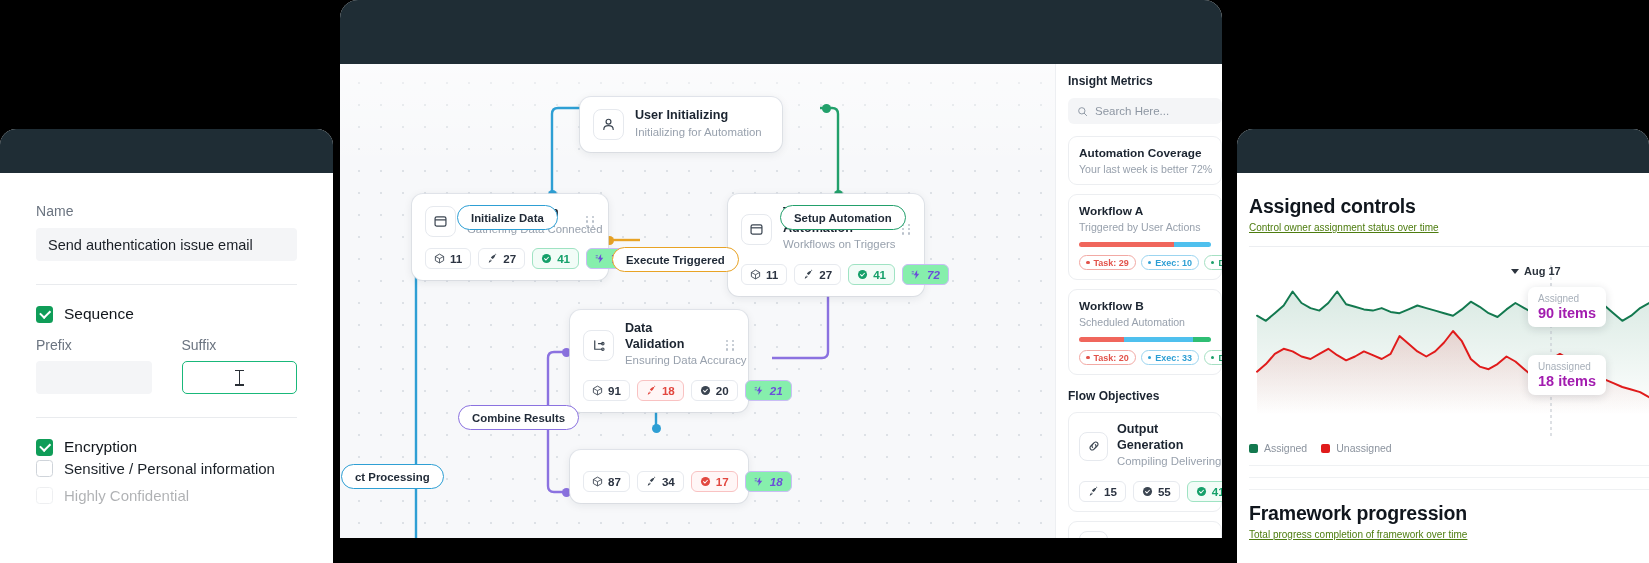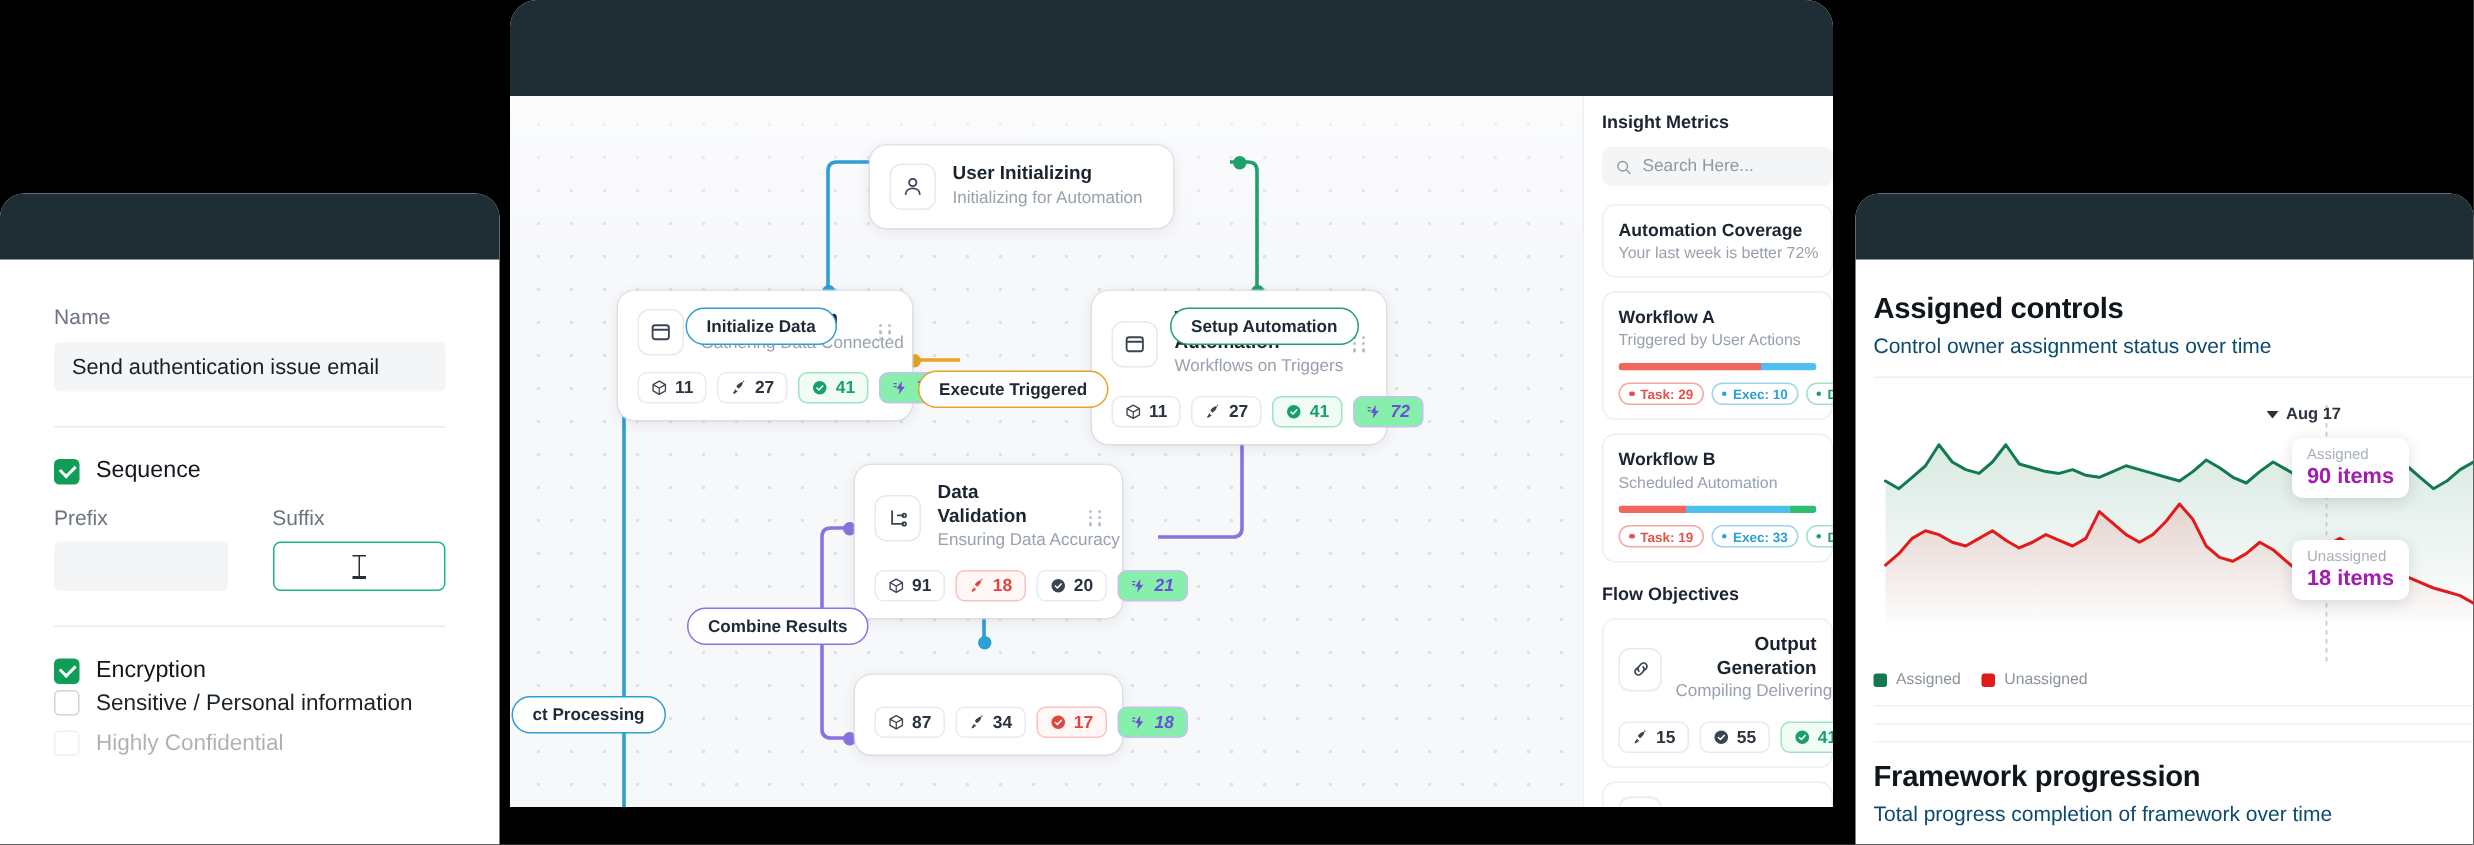--- a/index.html
+++ b/index.html
@@ -156,35 +156,35 @@
     border-radius:8px; font-size:9px; font-weight:bold; white-space:nowrap;
   }
   .tag .d { width:3.5px; height:3.5px; border-radius:50%; display:block; }
   .tag.t-red  { border:1px solid #f2a9a4; color:#e2534b; }
   .tag.t-blue { border:1px solid #9cd5f0; color:#2e9fd4; }
   .tag.t-green{ border:1px solid #a5e0c3; color:#1ca06a; }
   .obj-card {
     background:#fff; border:1px solid #eceef1; border-radius:9px;
     padding:9px 10px; margin-bottom:9px;
   }
-  .obj-head { display:flex; align-items:center; gap:9px;text-align:right; }
+  .obj-head { display:flex; align-items:center; gap:9px; }
   .obj-ico {
     width:29px; height:29px; border-radius:8px; border:1px solid #e6e9ee;
     display:flex; align-items:center; justify-content:center; flex:none;
   }
 
   
   .right-panel {
     position:absolute; left:1237px; top:129px; width:412px; height:434px;
     background:#ffffff; border-radius:16px 16px 0 0; overflow:hidden;
   }
   .right-topbar { height:44px; background:#1f2d35; }
   .right-body { padding: 22px 0 0 12px; }
   .r-title { font-size:19.5px; font-weight:bold; color:#10161d; letter-spacing:-.2px; }
-  .r-sub { font-size:14px; color:#0c4a6e; margin-top:4px; }
+  .r-sub { font-size:10px; color:#4d7c0f; margin-top:4px;text-decoration:underline; }
   .chartbox { position:relative; height:190px; margin-top:13px; border-top:1px solid #eceef1; }
   .chart-svg { position:absolute; left:0; top:0; }
   .marker-lbl {
     position:absolute; display:flex; align-items:center; gap:5px;
     font-size:11px; font-weight:bold; color:#2b333d;
   }
   .tri { width:0;height:0;border-left:4px solid transparent;border-right:4px solid transparent;border-top:5px solid #2b333d; }
   .tooltip {
     position:absolute; background:#fff; border-radius:7px;
     box-shadow:0 2px 10px rgba(20,30,45,.14); padding:6px 10px;
@@ -542,21 +542,21 @@
           <div class="m-title">Workflow B</div>
           <div class="m-sub">Scheduled Automation</div>
           <div class="bar">
             <i style="width:34%;background:#f0665c"></i>
               <i style="width:52%;background:#4fc0ee"></i>
               <i style="width:14%;background:#2fbe74"></i>
           </div>
           <div class="tags">
             <span class="tag t-red">
                 <i class="d" style="background:#e2534b"></i>
-                <b>Task: 19</b>
+                <b>Task: 20</b>
               </span>
             <span class="tag t-blue">
                 <i class="d" style="background:#2e9fd4"></i>
                 <b>Exec: 33</b>
               </span>
             <span class="tag t-green">
                 <i class="d" style="background:#1ca06a"></i>
                 <b>Done: 1</b>
               </span>
           </div>

